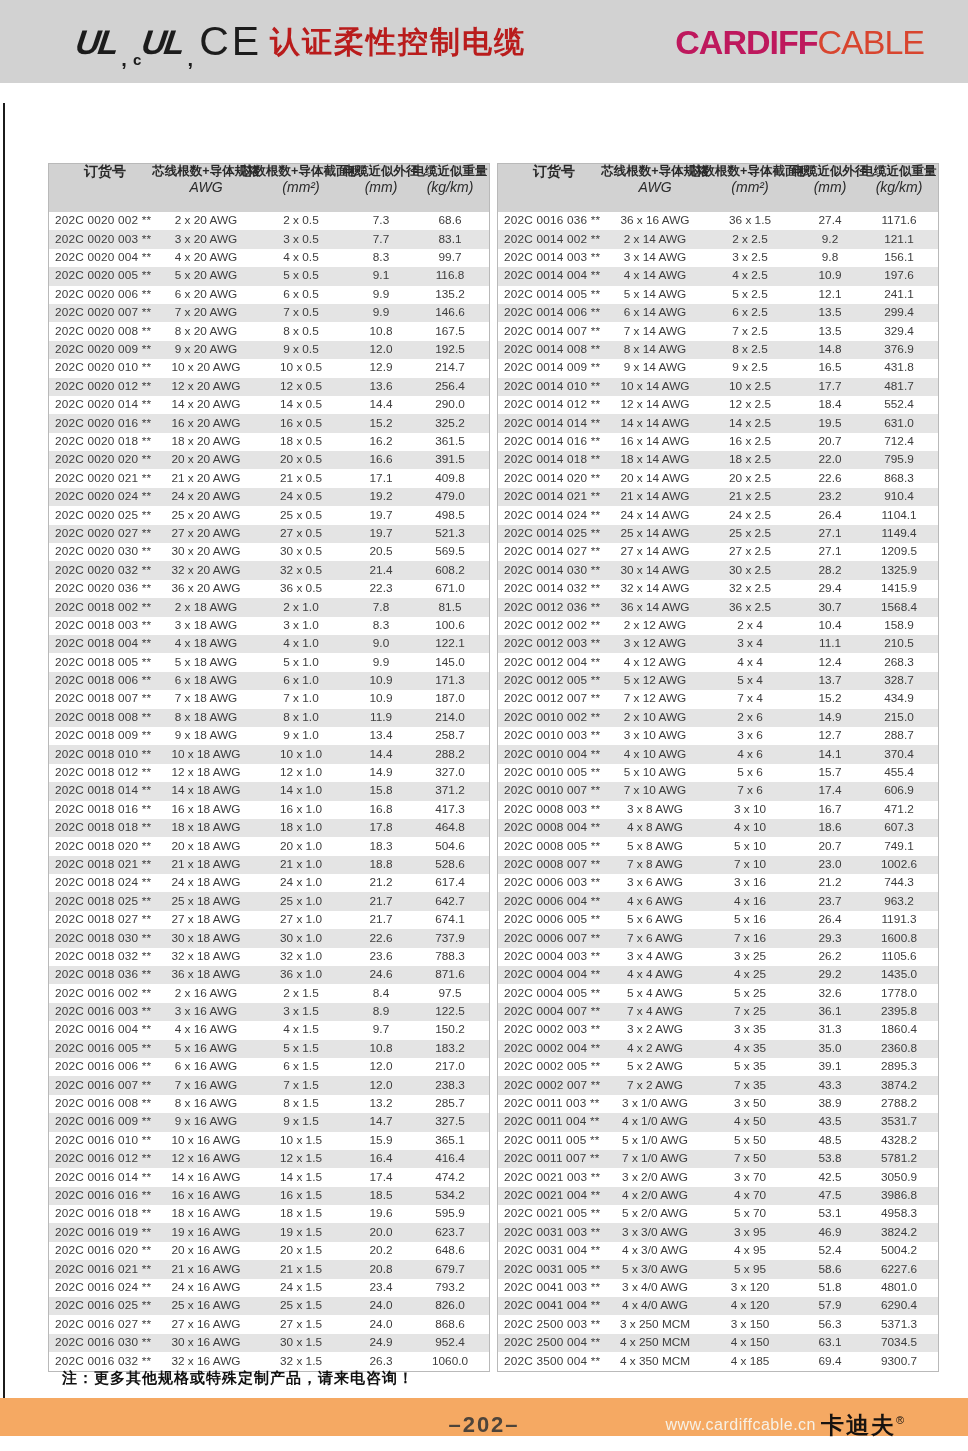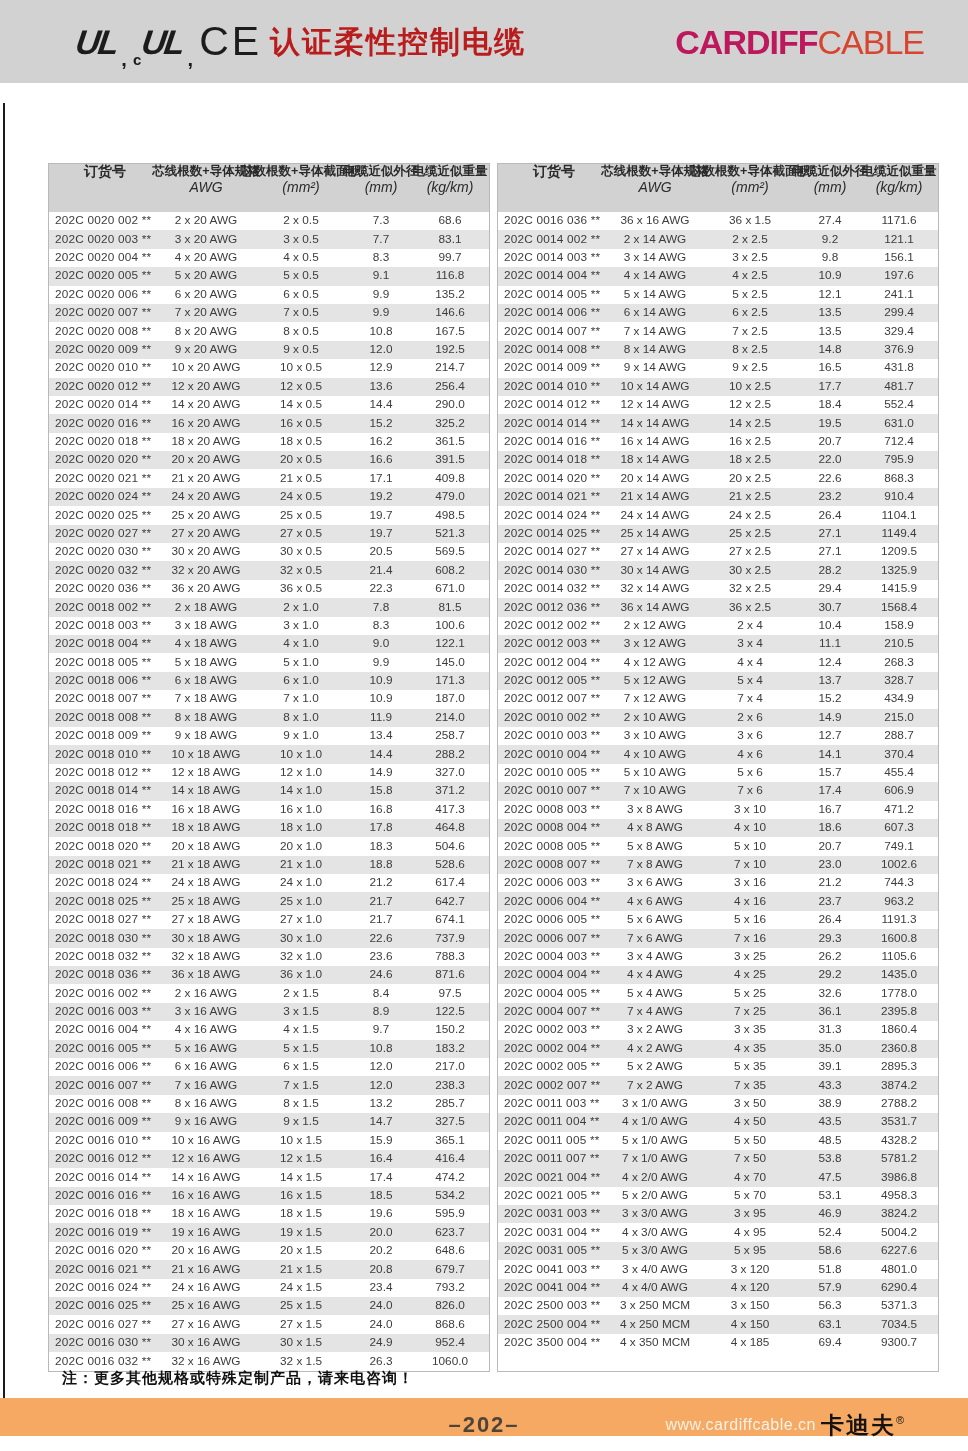--- a/index.html
+++ b/index.html
@@ -938,20 +938,27 @@
             <div class="td c3">48.5</div>
             <div class="td c4">4328.2</div>
           </div>
           <div class="tr alt">
             <div class="td c0">202C 0011 007 **</div>
             <div class="td c1">7 x 1/0 AWG</div>
             <div class="td c2">7 x 50</div>
             <div class="td c3">53.8</div>
             <div class="td c4">5781.2</div>
           </div>
+          <div class="tr">
+            <div class="td c0">202C 0021 003 **</div>
+            <div class="td c1">3 x 2/0 AWG</div>
+            <div class="td c2">3 x 70</div>
+            <div class="td c3">42.5</div>
+            <div class="td c4">3050.9</div>
+          </div>
           <div class="tr alt">
             <div class="td c0">202C 0021 004 **</div>
             <div class="td c1">4 x 2/0 AWG</div>
             <div class="td c2">4 x 70</div>
             <div class="td c3">47.5</div>
             <div class="td c4">3986.8</div>
           </div>
           <div class="tr">
             <div class="td c0">202C 0021 005 **</div>
             <div class="td c1">5 x 2/0 AWG</div>

